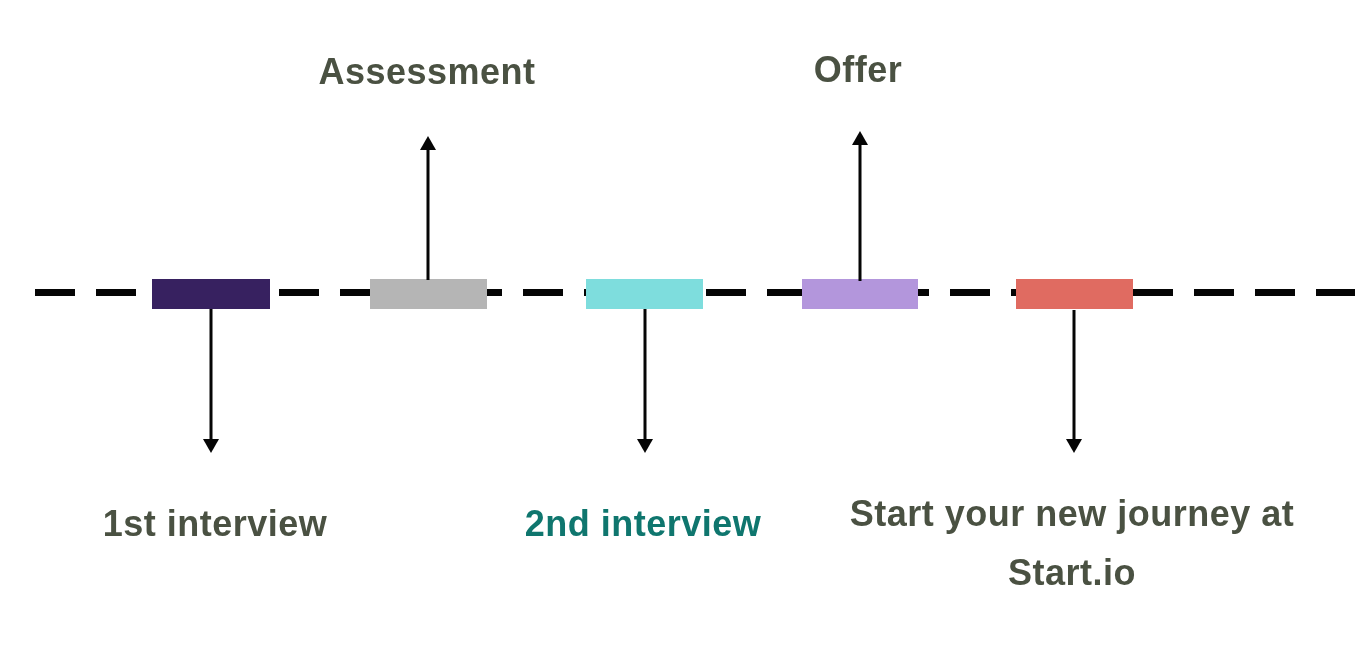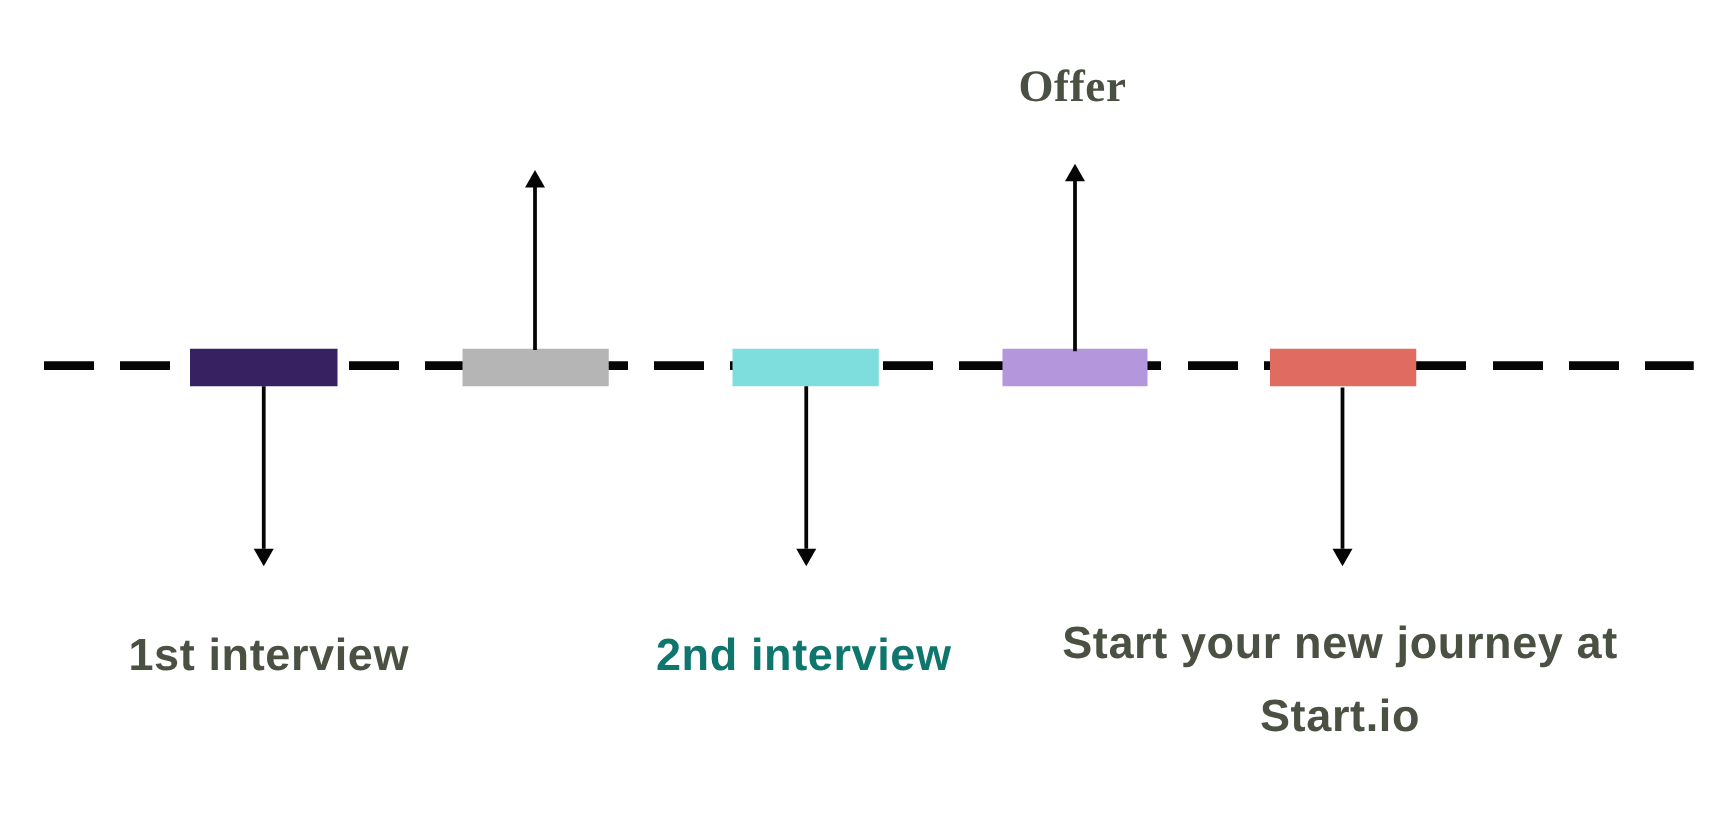--- a/index.html
+++ b/index.html
@@ -76,29 +76,30 @@
   <div class="dashline"></div>
 
   <div class="marker" style="left: 152px; width: 118px; background: rgb(55, 33, 96);"></div>
   <div class="vline" style="left: 211px; top: 309px; height: 130px; background: rgb(5, 5, 5);"></div>
   <div class="head-down" style="left: 211px; top: 439px; border-top-color: rgb(5, 5, 5);"></div>
   <div class="label" style="left: 215px; top: 494px; color: rgb(74, 81, 66);">1st interview</div>
 
   <div class="marker" style="left: 370px; width: 117px; background: rgb(181, 181, 181);"></div>
   <div class="head-up" style="left: 428px; top: 136px; border-bottom-color: rgb(5, 5, 5);"></div>
   <div class="vline" style="left: 428px; top: 148px; height: 132px; background: rgb(5, 5, 5);"></div>
+  <div class="label" style="left: 427px; top: 42px; color: rgb(74, 81, 66);">Assessment</div>
 
   <div class="marker" style="left: 586px; width: 117px; background: rgb(126, 221, 221);"></div>
   <div class="vline" style="left: 645px; top: 309px; height: 130px; background: rgb(5, 5, 5);"></div>
   <div class="head-down" style="left: 645px; top: 439px; border-top-color: rgb(5, 5, 5);"></div>
   <div class="label" style="left: 643px; top: 494px; color: #0f766e;">2nd interview</div>
 
   <div class="marker" style="left: 802px; width: 116px; background: rgb(179, 150, 220);"></div>
   <div class="head-up" style="left: 860px; top: 131px; border-bottom-color: rgb(5, 5, 5);"></div>
   <div class="vline" style="left: 860px; top: 143px; height: 138px; background: rgb(5, 5, 5);"></div>
-  <div class="label" style="left: 858px; top: 40px; color: rgb(74, 81, 66); font-family: Liberation Serif, serif;">Offer</div>
+  <div class="label" style="left: 858px; top: 40px; color: rgb(74, 81, 66);">Offer</div>
 
   <div class="marker" style="left: 1016px; width: 117px; background: rgb(224, 107, 97);"></div>
   <div class="vline" style="left: 1074px; top: 310px; height: 129px; background: rgb(5, 5, 5);"></div>
   <div class="head-down" style="left: 1074px; top: 439px; border-top-color: rgb(5, 5, 5);"></div>
   <div class="label wrap" style="left: 1072px; top: 484px; color: rgb(74, 81, 66);">Start your new journey at Start.io</div>
 
 </div>
 
 </body></html>

